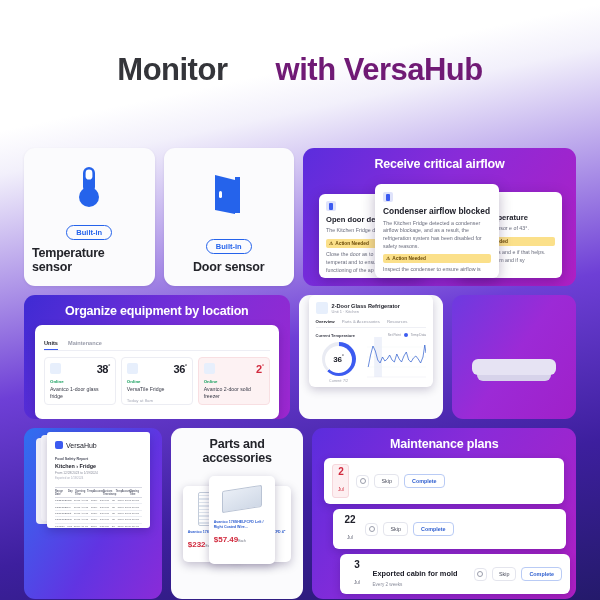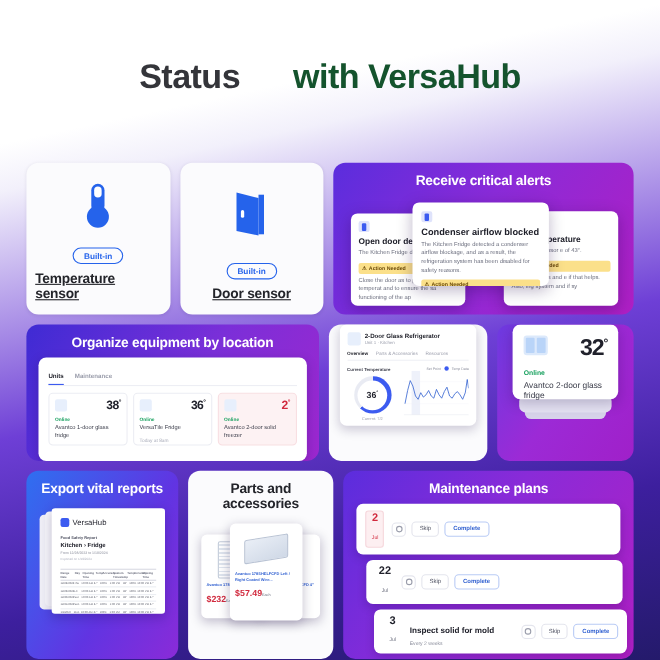--- a/index.html
+++ b/index.html
@@ -7,21 +7,21 @@
     width: 600px; height: 600px;
     font-family: "Liberation Sans", sans-serif;
     background: linear-gradient(168deg, #ffffff 0%, #ffffff 18%, #f2f0fb 24%, #6e3fd6 55%, #3d1f9e 78%, #241a6b 100%);
     overflow: hidden; position: relative;
   }
   .page { position: absolute; inset: 0; }
 
   
   .header { text-align: center; padding-top: 52px; }
   .header h1 { font-size: 31px; font-weight: bold; letter-spacing: -0.5px; color: #34353a; }
-  .header h1 .accent { color: #14532d; margin-left: 40px; }
+  .header h1 .accent { color: #701a75; margin-left: 40px; }
 
   
   .grid { position: absolute; left: 24px; top: 148px; width: 552px; }
   .row { display: flex; gap: 9px; margin-bottom: 9px; }
 
   .panel { border-radius: 11px; position: relative; overflow: hidden; }
   .panel-title {
     color: #fff; font-size: 12.5px; font-weight: bold; text-align: center;
     padding: 9px 6px 7px; letter-spacing: -0.2px;
   }
@@ -37,31 +37,31 @@
     flex: 1; background: #fbfbfd; border-radius: 11px;
     display: flex; flex-direction: column; align-items: center;
     justify-content: flex-end; padding: 0 8px 12px; height: 138px;
     box-shadow: 0 1px 3px rgba(20,10,60,.08);
   }
   .sensor-icon { flex: 1; display: flex; align-items: center; }
   .badge-builtin {
     border: 1.3px solid #2563eb; color: #2563eb; border-radius: 9px;
     font-size: 7.5px; font-weight: bold; padding: 2px 9px; margin-bottom: 6px;
   }
-  .sensor-name { font-size: 12.5px; font-weight: bold; color: #23242a; letter-spacing: -0.2px; text-decoration: underline; }
+  .sensor-name { font-size: 12.5px; font-weight: bold; color: #23242a; letter-spacing: -0.2px; }
 
   
   .alerts-body { position: relative; height: 96px; }
   .alert-card {
     position: absolute; background: #fff; border-radius: 6px;
     box-shadow: 0 4px 14px rgba(30,5,70,.28); overflow: hidden; padding: 7px;
   }
   .alert-card.left  { left: 16px;  top: 16px; width: 104px; height: 84px; }
   .alert-card.right { right: 14px; top: 14px; width: 104px; height: 86px; }
-  .alert-card.center{ left: 72px;  top: 6px;  width: 124px; height: 76px; z-index: 3; padding: 8px; }
+  .alert-card.center{ left: 72px;  top: 6px;  width: 124px; height: 94px; z-index: 3; padding: 8px; }
   .alert-ico { width: 10px; height: 10px; border-radius: 2px; background: #dfe3fb; margin-bottom: 4px; position: relative; }
   .alert-ico::after { content:""; position:absolute; left:3px; top:1.5px; width:4px; height:7px; background:#3c5bf0; border-radius:1px;}
   .alert-h { font-size: 7.6px; font-weight: bold; color: #20212b; line-height: 1.25; margin-bottom: 3px; }
   .alert-h.big { font-size: 8.4px; }
   .alert-p { font-size: 5.3px; color: #6a6d7d; line-height: 1.45; }
   .alert-flag {
     background: #fbe08a; border-radius: 2px; margin: 4px 0 3px;
     padding: 2px 3px; font-size: 4.8px; font-weight: bold; color: #6b4a08;
     display: flex; gap: 2px; align-items: center;
   }
@@ -184,21 +184,21 @@
   .mt-skip { font-size: 5.4px; color: #4b4e5e; border: 1px solid #e4e5ed; border-radius: 4px; padding: 3px 6px; }
   .mt-done { font-size: 5.4px; color: #2f5fd0; font-weight: bold; border: 1px solid #b9cbf5; border-radius: 4px; padding: 3px 7px; }
 </style>
 </head>
 <body>
 
 <div class="page">
 
   <div class="header">
     <h1>
-      <span>Status</span>
+      <span>Monitor</span>
       <span class="accent">with VersaHub</span>
     </h1>
   </div>
 
   <div class="grid">
 
     <div class="row">
 
       <div style="display:flex; gap:9px; width:270px;">
         <div class="sensor-card">
@@ -220,21 +220,21 @@
               <rect x="26" y="5" width="5" height="36" fill="#2563eb"></rect>
               <rect x="10" y="19" width="3" height="7" rx="1.5" fill="#ffffff"></rect>
             </svg>
           </div>
           <div class="badge-builtin">Built-in</div>
           <div class="sensor-name">Door sensor</div>
         </div>
       </div>
 
       <div class="panel gr-deep" style="width:273px;">
-        <div class="panel-title">Receive critical alerts</div>
+        <div class="panel-title">Receive critical airflow</div>
         <div class="alerts-body">
 
           <div class="alert-card left">
             <div class="alert-ico"></div>
             <div class="alert-h">Open door detected</div>
             <div class="alert-p">The Kitchen Fridge d</div>
             <div class="alert-flag">
               <span>⚠</span>
               <span>Action Needed</span>
             </div>
@@ -358,41 +358,27 @@
               
             </div>
           </div>
         </div>
       </div>
 
       <div class="panel gr-purple" style="width:126px;">
         <div class="sg-stack">
           <div class="sg-shadow two"></div>
           <div class="sg-shadow"></div>
-          <div class="sg-card">
-            <div class="sg-row">
-              <div class="sg-thumb">
-                <i></i>
-                <i></i>
-              </div>
-              <div class="sg-temp">
-                <span>32</span><sup>°</sup>
-              </div>
-            </div>
-            <div class="sg-status">Online</div>
-            <div class="sg-name">Avantco 2-door glass fridge</div>
-          </div>
         </div>
       </div>
     </div>
 
     <div class="row">
 
       <div class="panel gr-blue" style="width:138px;">
-        <div class="panel-title">Export vital reports</div>
         <div class="rep-stack">
           <div class="rep-back"></div>
           <div class="rep-back two"></div>
           <div class="rep-doc">
             <div class="rep-logo">
               <span class="mark"></span>
               <span class="wm">VersaHub</span>
             </div>
             <div class="rep-l1">Food Safety Report</div>
             <div class="rep-l2">Kitchen › Fridge</div>
@@ -541,21 +527,21 @@
               <div class="mt-done">Complete</div>
             </div>
           </div>
 
           <div class="mt-row r3">
             <div class="mt-date">
               <b>3</b>
               <span>Jul</span>
             </div>
             <div class="mt-txt">
-              <b>Inspect solid for mold</b>
+              <b>Exported cabin for mold</b>
               <p>Every 2 weeks</p>
             </div>
             <div class="mt-act">
               <div class="mt-ico">
                   <i></i>
                 </div>
               <div class="mt-skip">Skip</div>
               <div class="mt-done">Complete</div>
             </div>
           </div>

